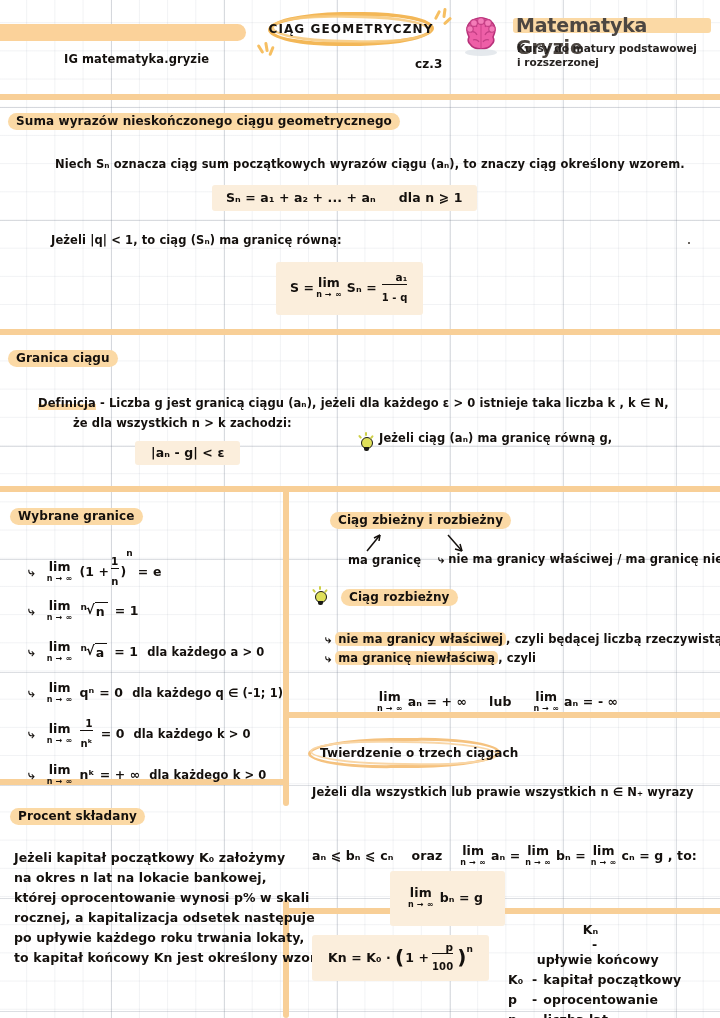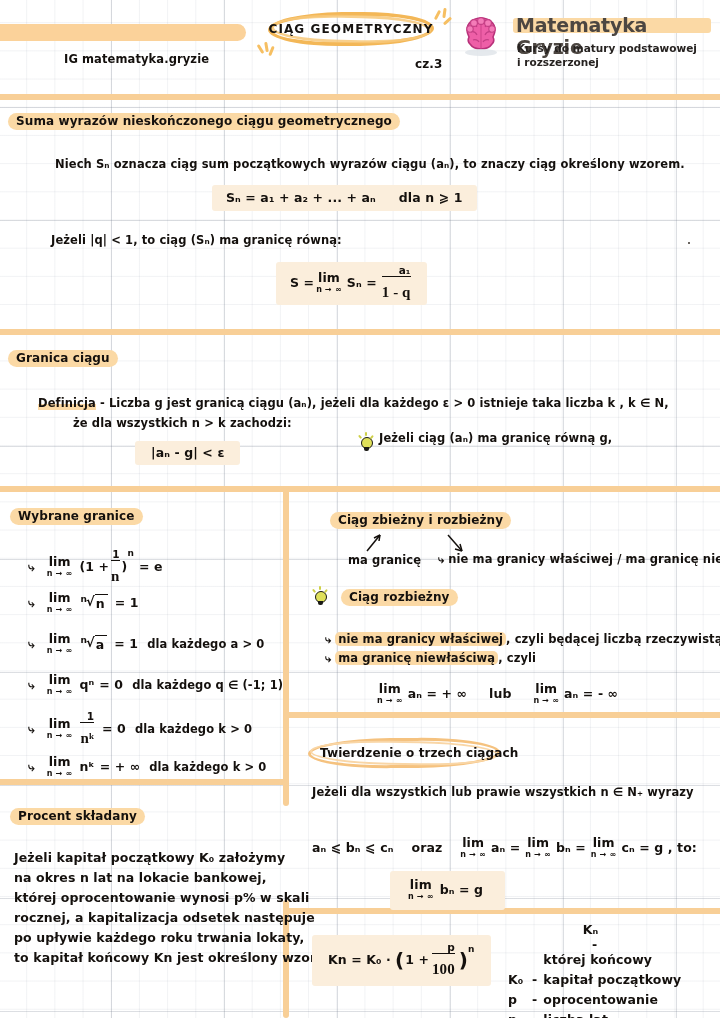--- a/index.html
+++ b/index.html
@@ -159,36 +159,36 @@
     padding: 5px 14px 6px 14px;
   }
 
   
   .lim {
     display: inline-flex;
     flex-direction: column;
     align-items: center;
     vertical-align: middle;
     line-height: 1;
-    margin: 4px 2px;
+    margin: 12px 2px;
   }
   .lim .top { font-size: 12.5px; font-weight: 600; }
   .lim .bot { font-size: 8px; font-weight: 600; margin-top: 1px; letter-spacing: .2px;}
 
   
   .frac {
     display: inline-flex;
     flex-direction: column;
     align-items: flex-end;
     vertical-align: middle;
     line-height: 1.05;
     margin: 0 2px;
   }
   .frac .num { font-size: 10.5px; }
-  .frac .den { font-size: 15px; border-top: 1.4px solid #14100d; padding-top: 8px; font-family: Liberation Serif, serif; }
+  .frac .den { font-size: 10px; border-top: 1.4px solid #14100d; padding-top: 8px; }
   sup { font-size: .72em; }
 
   .row { display: flex; align-items: center; }
 
   
   .arr { font-size: 12px; font-weight: 700; margin-right: 4px; }
 
   
   #tw-oval {
     left: 308px; top: 738px;
@@ -551,21 +551,21 @@
         <span style="font-size:20px;margin-left:2px;line-height:.9;">)</span>
         <sup style="align-self:flex-start;margin-top:2px;">n</sup>
       </span>
     </span>
   </div>
 
   <div class="abs" style="left:508px;top:922px;">
     <div class="row hw hw-m" style="margin-bottom:5px;flex-direction:column;">
       <span style="width:24px;">Kₙ</span>
       <span>-</span>
-      <span style="margin-left:6px;">której końcowy</span>
+      <span style="margin-left:6px;">upływie końcowy</span>
     </div>
     <div class="row hw hw-m" style="margin-bottom:5px;">
       <span style="width:24px;">K₀</span>
       <span>-</span>
       <span style="margin-left:6px;">kapitał początkowy</span>
     </div>
     <div class="row hw hw-m" style="margin-bottom:5px;">
       <span style="width:24px;">p</span>
       <span>-</span>
       <span style="margin-left:6px;">oprocentowanie</span>

